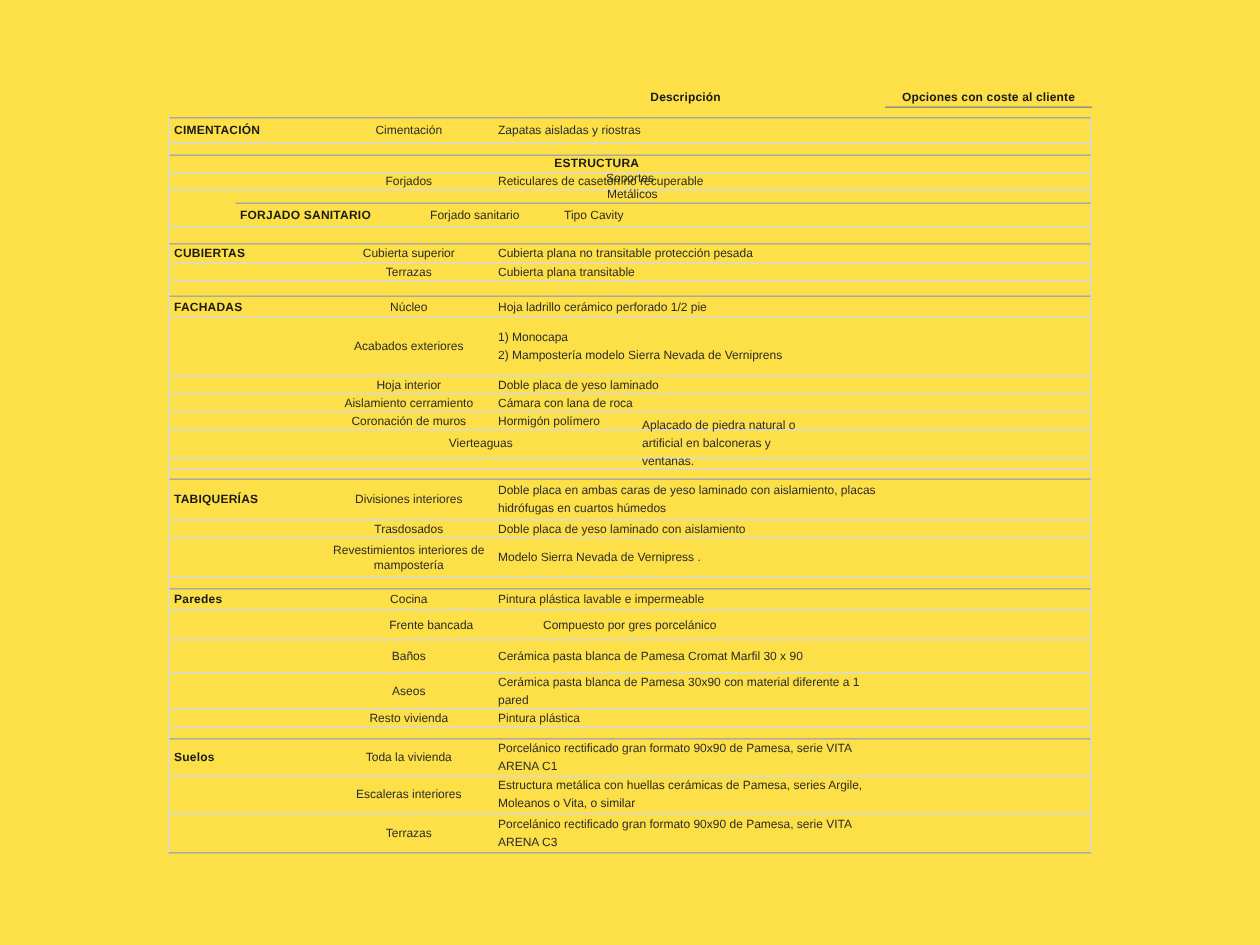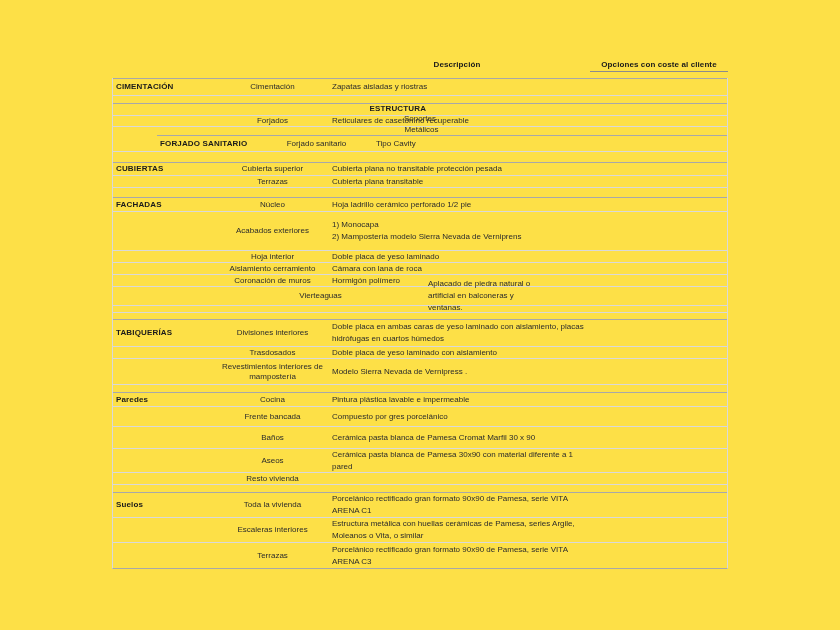--- a/index.html
+++ b/index.html
@@ -158,21 +158,21 @@
         <div class="cell c3">Modelo  Sierra Nevada de Vernipress .</div>
         <div class="cell c4"></div>
       </div>
       <div class="row spacer" style="height: 8px;"></div>
       <div class="row section" style="height: 14px;">
         <div class="cell c1">Paredes</div>
         <div class="cell c2">Cocina</div>
         <div class="cell c3">Pintura plástica lavable e impermeable</div>
         <div class="cell c4"></div>
       </div>
-      <div class="row" style="height: 20px;">
+      <div class="row" style="height: 20px; gap: 15px;">
         <div class="cell c1"></div>
         <div class="cell c2">Frente bancada</div>
         <div class="cell c3">Compuesto por gres porcelánico</div>
         <div class="cell c4"></div>
       </div>
       <div class="row" style="height: 22px;">
         <div class="cell c1"></div>
         <div class="cell c2">Baños</div>
         <div class="cell c3">Cerámica pasta blanca de Pamesa Cromat Marfil 30 x 90</div>
         <div class="cell c4"></div>
@@ -180,20 +180,21 @@
       <div class="row" style="height: 24px;">
         <div class="cell c1"></div>
         <div class="cell c2">Aseos</div>
         <div class="cell c3">Cerámica pasta blanca de Pamesa 30x90  con material diferente a 1
 pared</div>
         <div class="cell c4"></div>
       </div>
       <div class="row" style="height: 12px;">
         <div class="cell c1"></div>
         <div class="cell c2">Resto vivienda</div>
+        <div class="cell c3">Pintura plástica</div>
         <div class="cell c4"></div>
       </div>
       <div class="row spacer" style="height: 8px;"></div>
       <div class="row section" style="height: 25px;">
         <div class="cell c1">Suelos</div>
         <div class="cell c2">Toda la vivienda</div>
         <div class="cell c3">Porcelánico rectificado gran formato 90x90 de Pamesa, serie VITA
 ARENA C1</div>
         <div class="cell c4"></div>
       </div>

